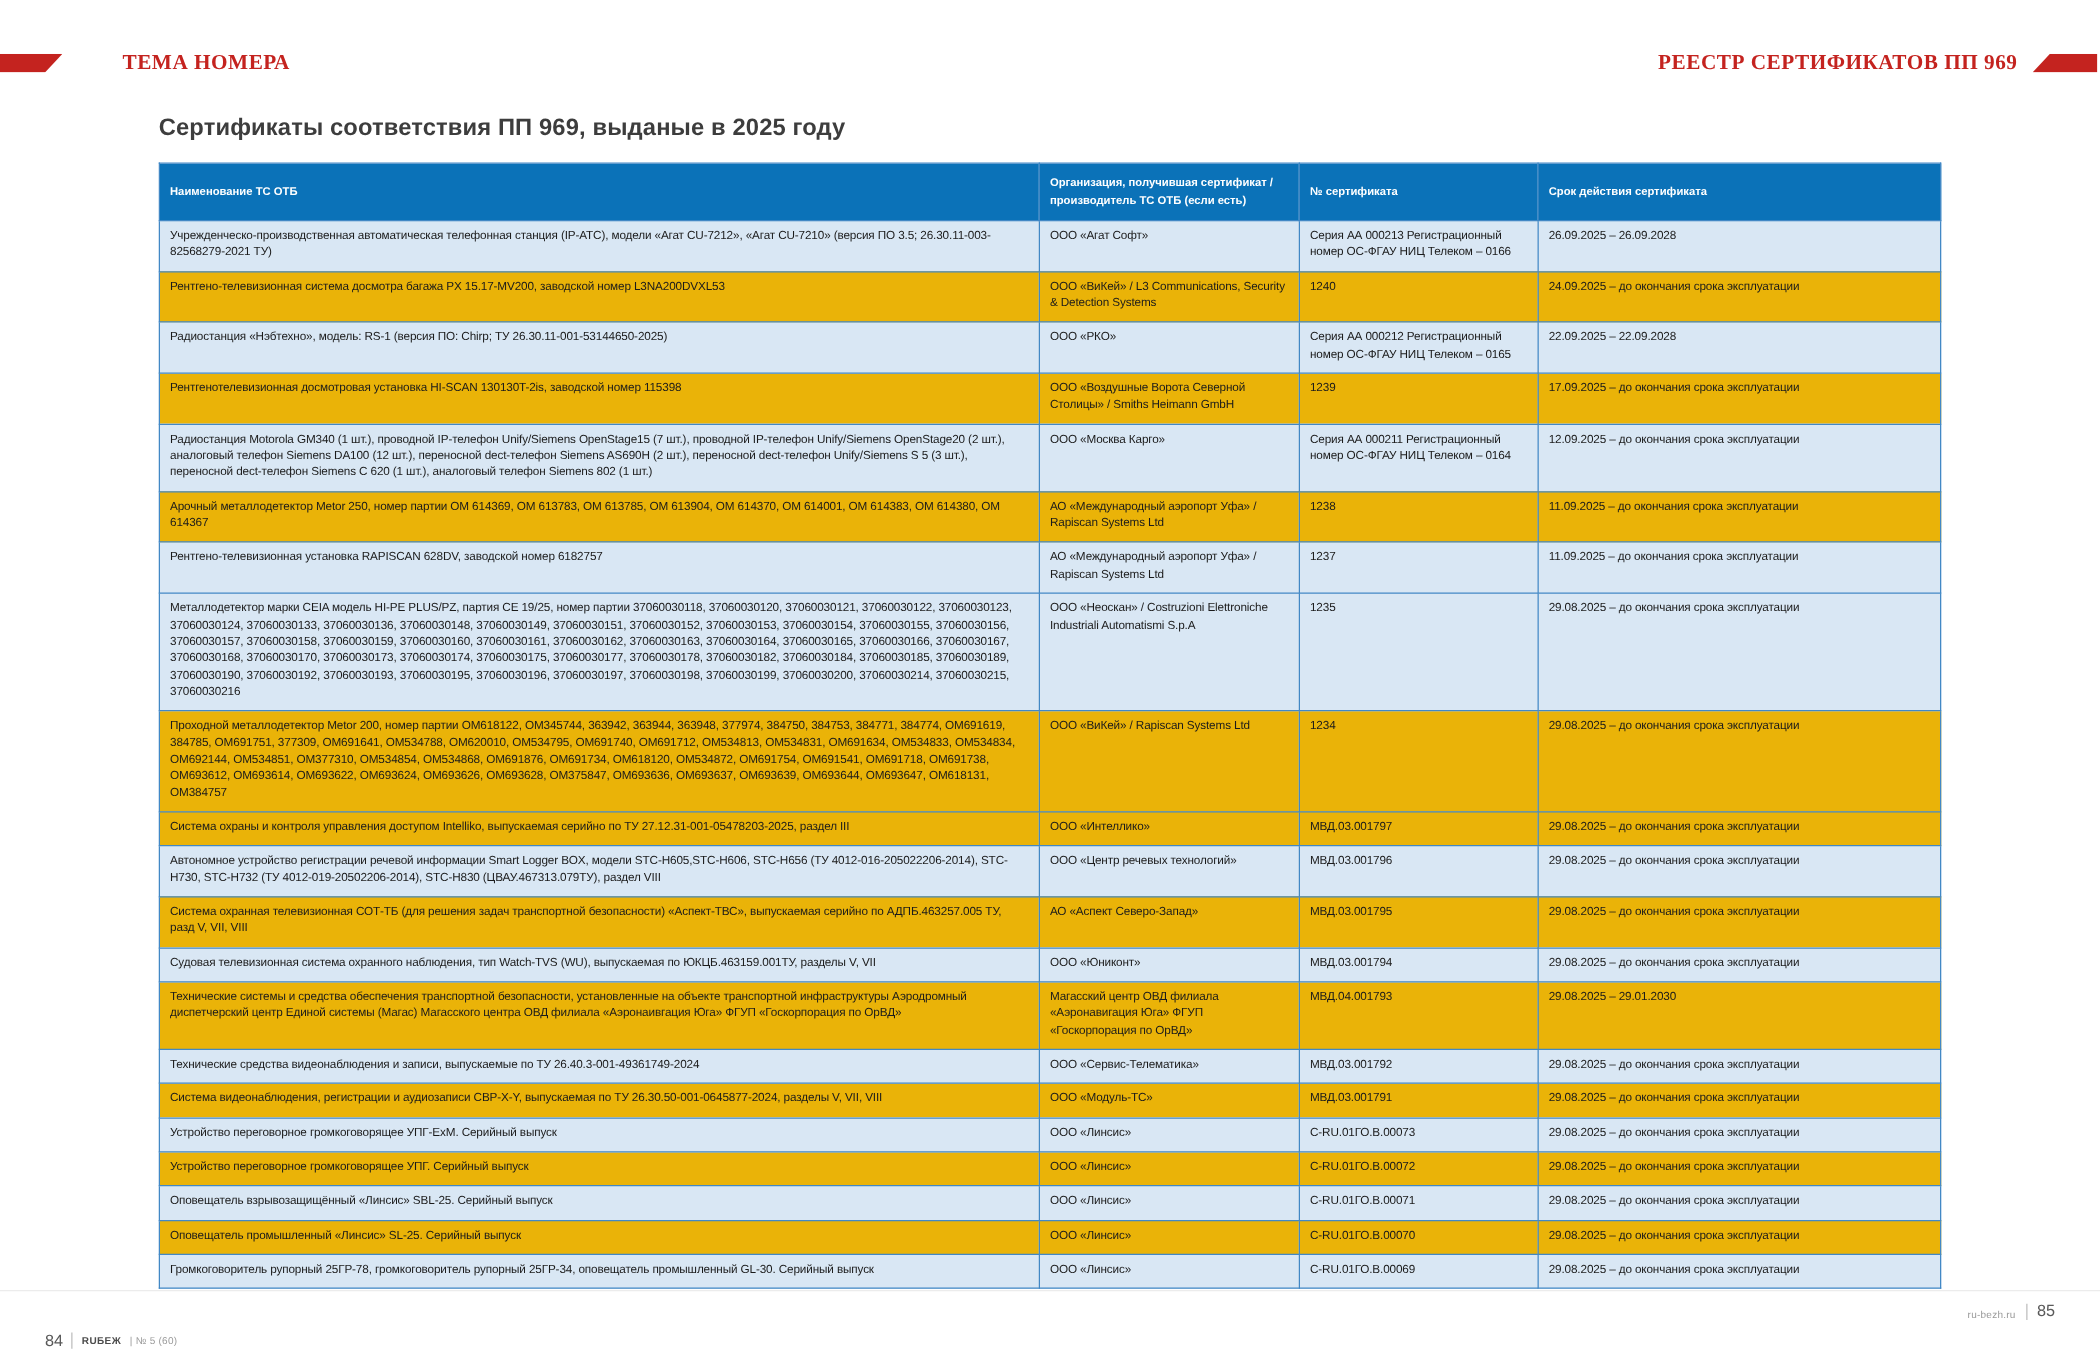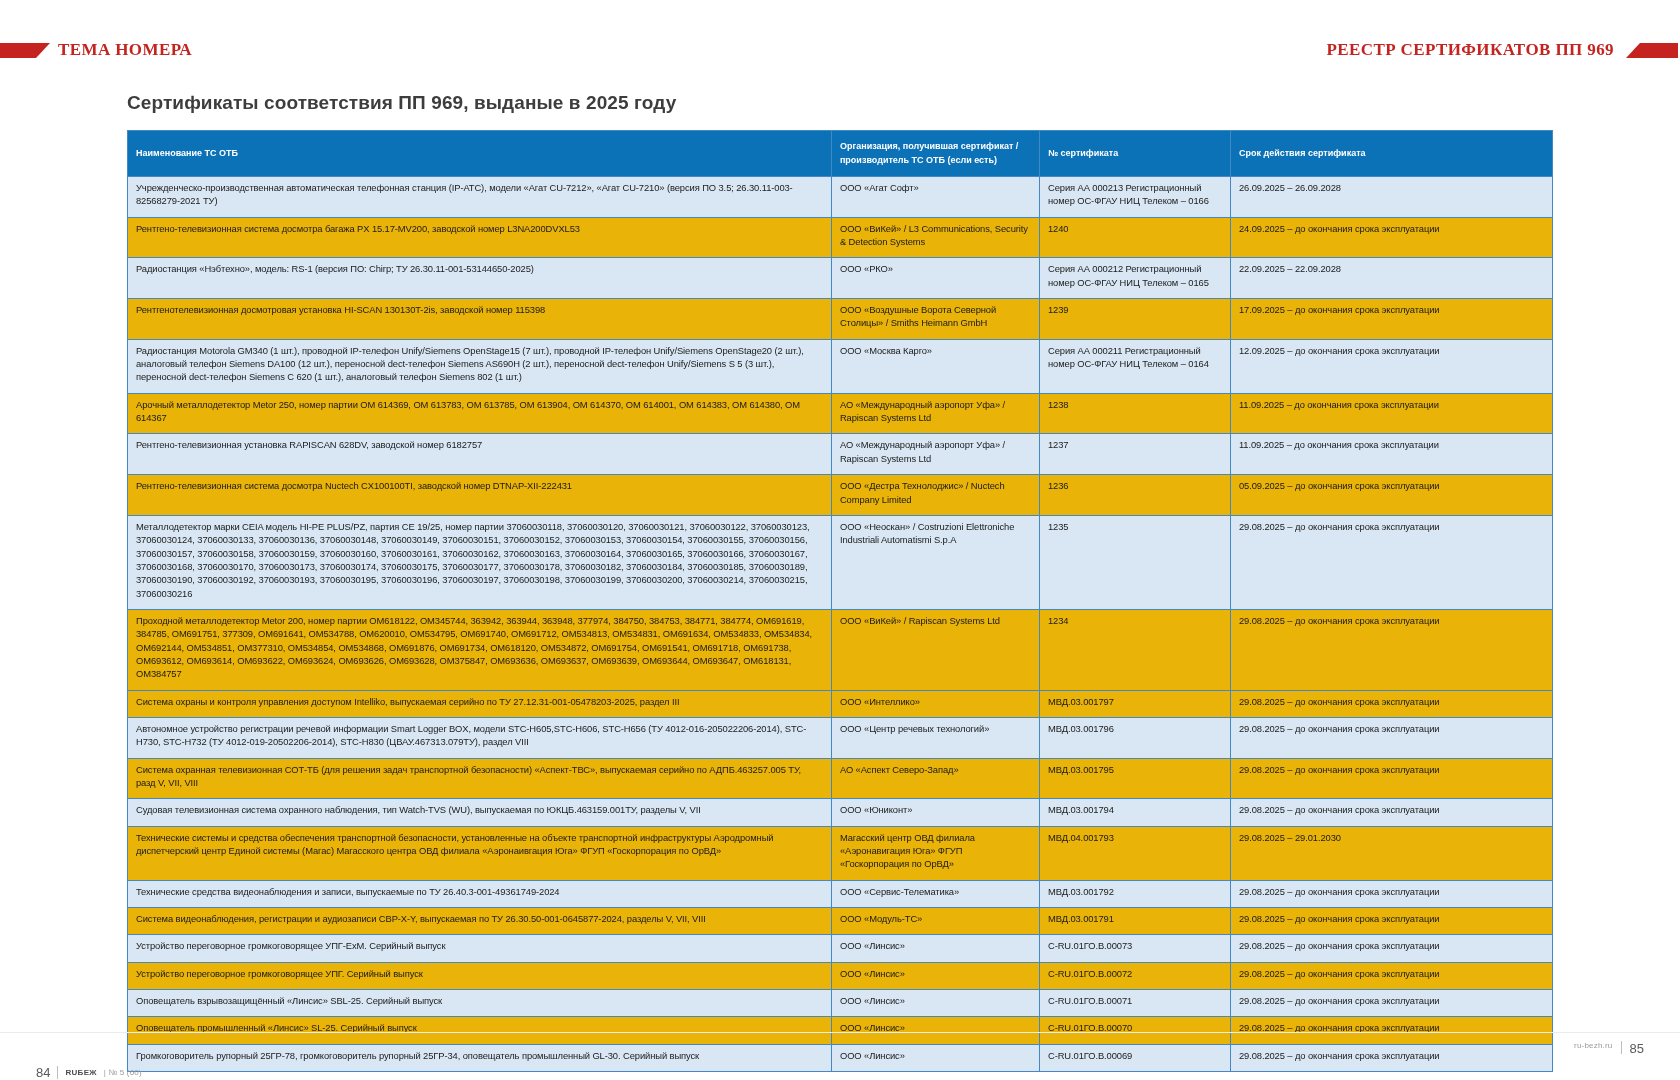--- a/index.html
+++ b/index.html
@@ -12,21 +12,21 @@
   html,body{background:#fff;}
   body{font-family:"Liberation Sans",sans-serif;}
   .page{position:relative;width:1680px;height:1080px;background:#ffffff;overflow:hidden;}
 
   
   .masthead{position:absolute;top:40px;left:0;right:0;height:22px;}
   .bar{position:absolute;top:3px;height:15px;background:var(--accent-red);}
   .bar-left{left:0;width:50px;clip-path:polygon(0 0,100% 0,calc(100% - 14px) 100%,0 100%);}
   .bar-right{right:2px;width:52px;clip-path:polygon(14px 0,100% 0,100% 100%,0 100%);}
   .mast-label{position:absolute;top:0;font-family:"Liberation Serif",serif;font-weight:bold;
-    font-size:17px;letter-spacing:.4px;color:var(--accent-red);white-space:nowrap;}
+    font-size:17px;letter-spacing:.4px;color:var(--accent-red);white-space:nowrap;margin-left:40px;}
   .mast-left{left:58px;}
   .mast-right{right:66px;}
 
   
   .page-title{position:absolute;left:127px;top:92px;font-size:19px;color:#3d3d3d;letter-spacing:.1px;}
 
   
   .table-wrap{position:absolute;left:127px;top:130px;width:1426px;}
   table{width:100%;border-collapse:collapse;table-layout:fixed;}
   col.c1{width:49.4%;}col.c2{width:14.6%;}col.c3{width:13.4%;}col.c4{width:22.6%;}
@@ -34,21 +34,21 @@
   th{background:var(--header-blue);color:#fff;font-size:9px;font-weight:bold;line-height:1.45;
      padding:5px 8px;height:46px;vertical-align:middle;letter-spacing:0;}
   td{font-size:9.4px;line-height:1.42;padding:4px 8px 9px;vertical-align:top;color:#1b1b1b;
      letter-spacing:-0.1px;word-wrap:break-word;}
   tr.alt{background:var(--row-alt);margin-left:29px;}
   tr.plain{background:#eab308;}
 
   
   .footer{position:absolute;left:0;right:0;top:1032px;border-top:1px solid #ececec;height:48px;}
   .footer-left{position:absolute;left:36px;top:8px;display:flex;align-items:center;gap:7px;margin-top:24px;}
-  .footer-right{position:absolute;right:36px;top:8px;display:flex;align-items:flex-start;gap:8px;}
+  .footer-right{position:absolute;right:36px;top:8px;display:flex;align-items:flex-end;gap:8px;}
   .page-num{font-size:13px;color:#5a5a5a;}
   .foot-divider{width:1px;height:13px;background:#bdbdbd;}
   .foot-brand{font-size:8px;font-weight:bold;color:#4d4d4d;letter-spacing:.3px;}
   .foot-meta{font-size:8px;color:#9a9a9a;letter-spacing:.2px;}
 </style>
 </head>
 <body>
 
 <div class="page">
 
@@ -113,26 +113,20 @@
       <td>АО «Международный аэропорт Уфа» / Rapiscan Systems Ltd</td>
       <td>1238</td>
       <td>11.09.2025 – до окончания срока эксплуатации</td>
     </tr>
           <tr class="alt">
       <td>Рентгено-телевизионная установка RAPISCAN 628DV, заводской номер 6182757</td>
       <td>АО «Международный аэропорт Уфа» / Rapiscan Systems Ltd</td>
       <td>1237</td>
       <td>11.09.2025 – до окончания срока эксплуатации</td>
     </tr>
-          <tr class="plain">
-      <td>Рентгено-телевизионная система досмотра Nuctech CX100100TI, заводской номер DTNAP-XII-222431</td>
-      <td>ООО «Дестра Технолоджис» / Nuctech Company Limited</td>
-      <td>1236</td>
-      <td>05.09.2025 – до окончания срока эксплуатации</td>
-    </tr>
           <tr class="alt">
       <td>Металлодетектор марки CEIA модель HI-PE PLUS/PZ, партия CE 19/25, номер партии 37060030118, 37060030120, 37060030121, 37060030122, 37060030123, 37060030124, 37060030133, 37060030136, 37060030148, 37060030149, 37060030151, 37060030152, 37060030153, 37060030154, 37060030155, 37060030156, 37060030157, 37060030158, 37060030159, 37060030160, 37060030161, 37060030162, 37060030163, 37060030164, 37060030165, 37060030166, 37060030167, 37060030168, 37060030170, 37060030173, 37060030174, 37060030175, 37060030177, 37060030178, 37060030182, 37060030184, 37060030185, 37060030189, 37060030190, 37060030192, 37060030193, 37060030195, 37060030196, 37060030197, 37060030198, 37060030199, 37060030200, 37060030214, 37060030215, 37060030216</td>
       <td>ООО «Неоскан» / Costruzioni Elettroniche Industriali Automatismi S.p.A</td>
       <td>1235</td>
       <td>29.08.2025 – до окончания срока эксплуатации</td>
     </tr>
           <tr class="plain">
       <td>Проходной металлодетектор Metor 200, номер партии ОМ618122, ОМ345744, 363942, 363944, 363948, 377974, 384750, 384753, 384771, 384774, ОМ691619, 384785, ОМ691751, 377309, ОМ691641, ОМ534788, ОМ620010, ОМ534795, ОМ691740, ОМ691712, ОМ534813, ОМ534831, ОМ691634, ОМ534833, ОМ534834, ОМ692144, ОМ534851, ОМ377310, ОМ534854, ОМ534868, ОМ691876, ОМ691734, ОМ618120, ОМ534872, ОМ691754, ОМ691541, ОМ691718, ОМ691738, ОМ693612, ОМ693614, ОМ693622, ОМ693624, ОМ693626, ОМ693628, ОМ375847, ОМ693636, ОМ693637, ОМ693639, ОМ693644, ОМ693647, ОМ618131, ОМ384757</td>
       <td>ООО «ВиКей» / Rapiscan Systems Ltd</td>
       <td>1234</td>

